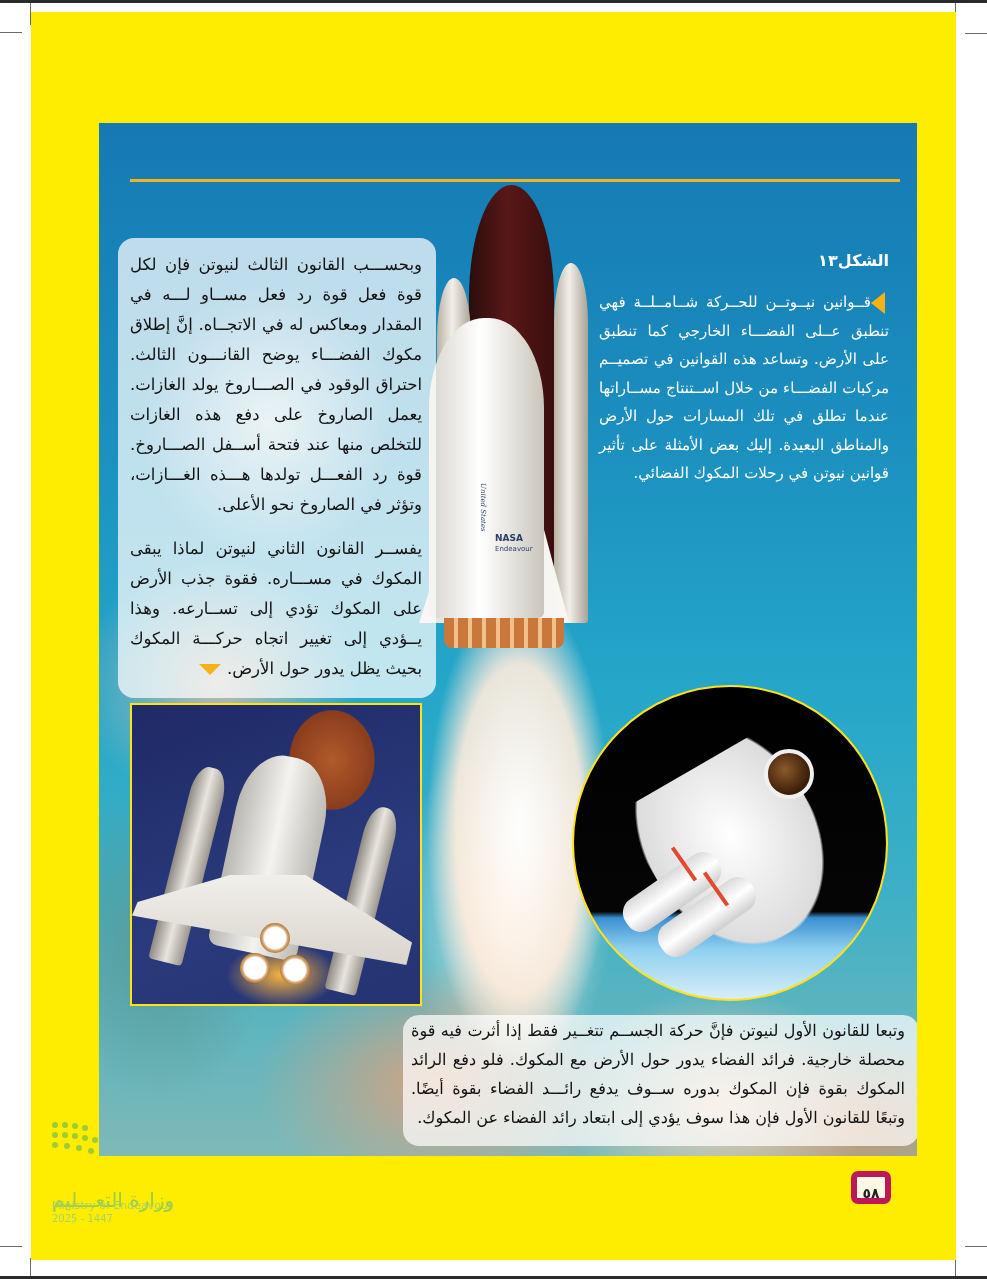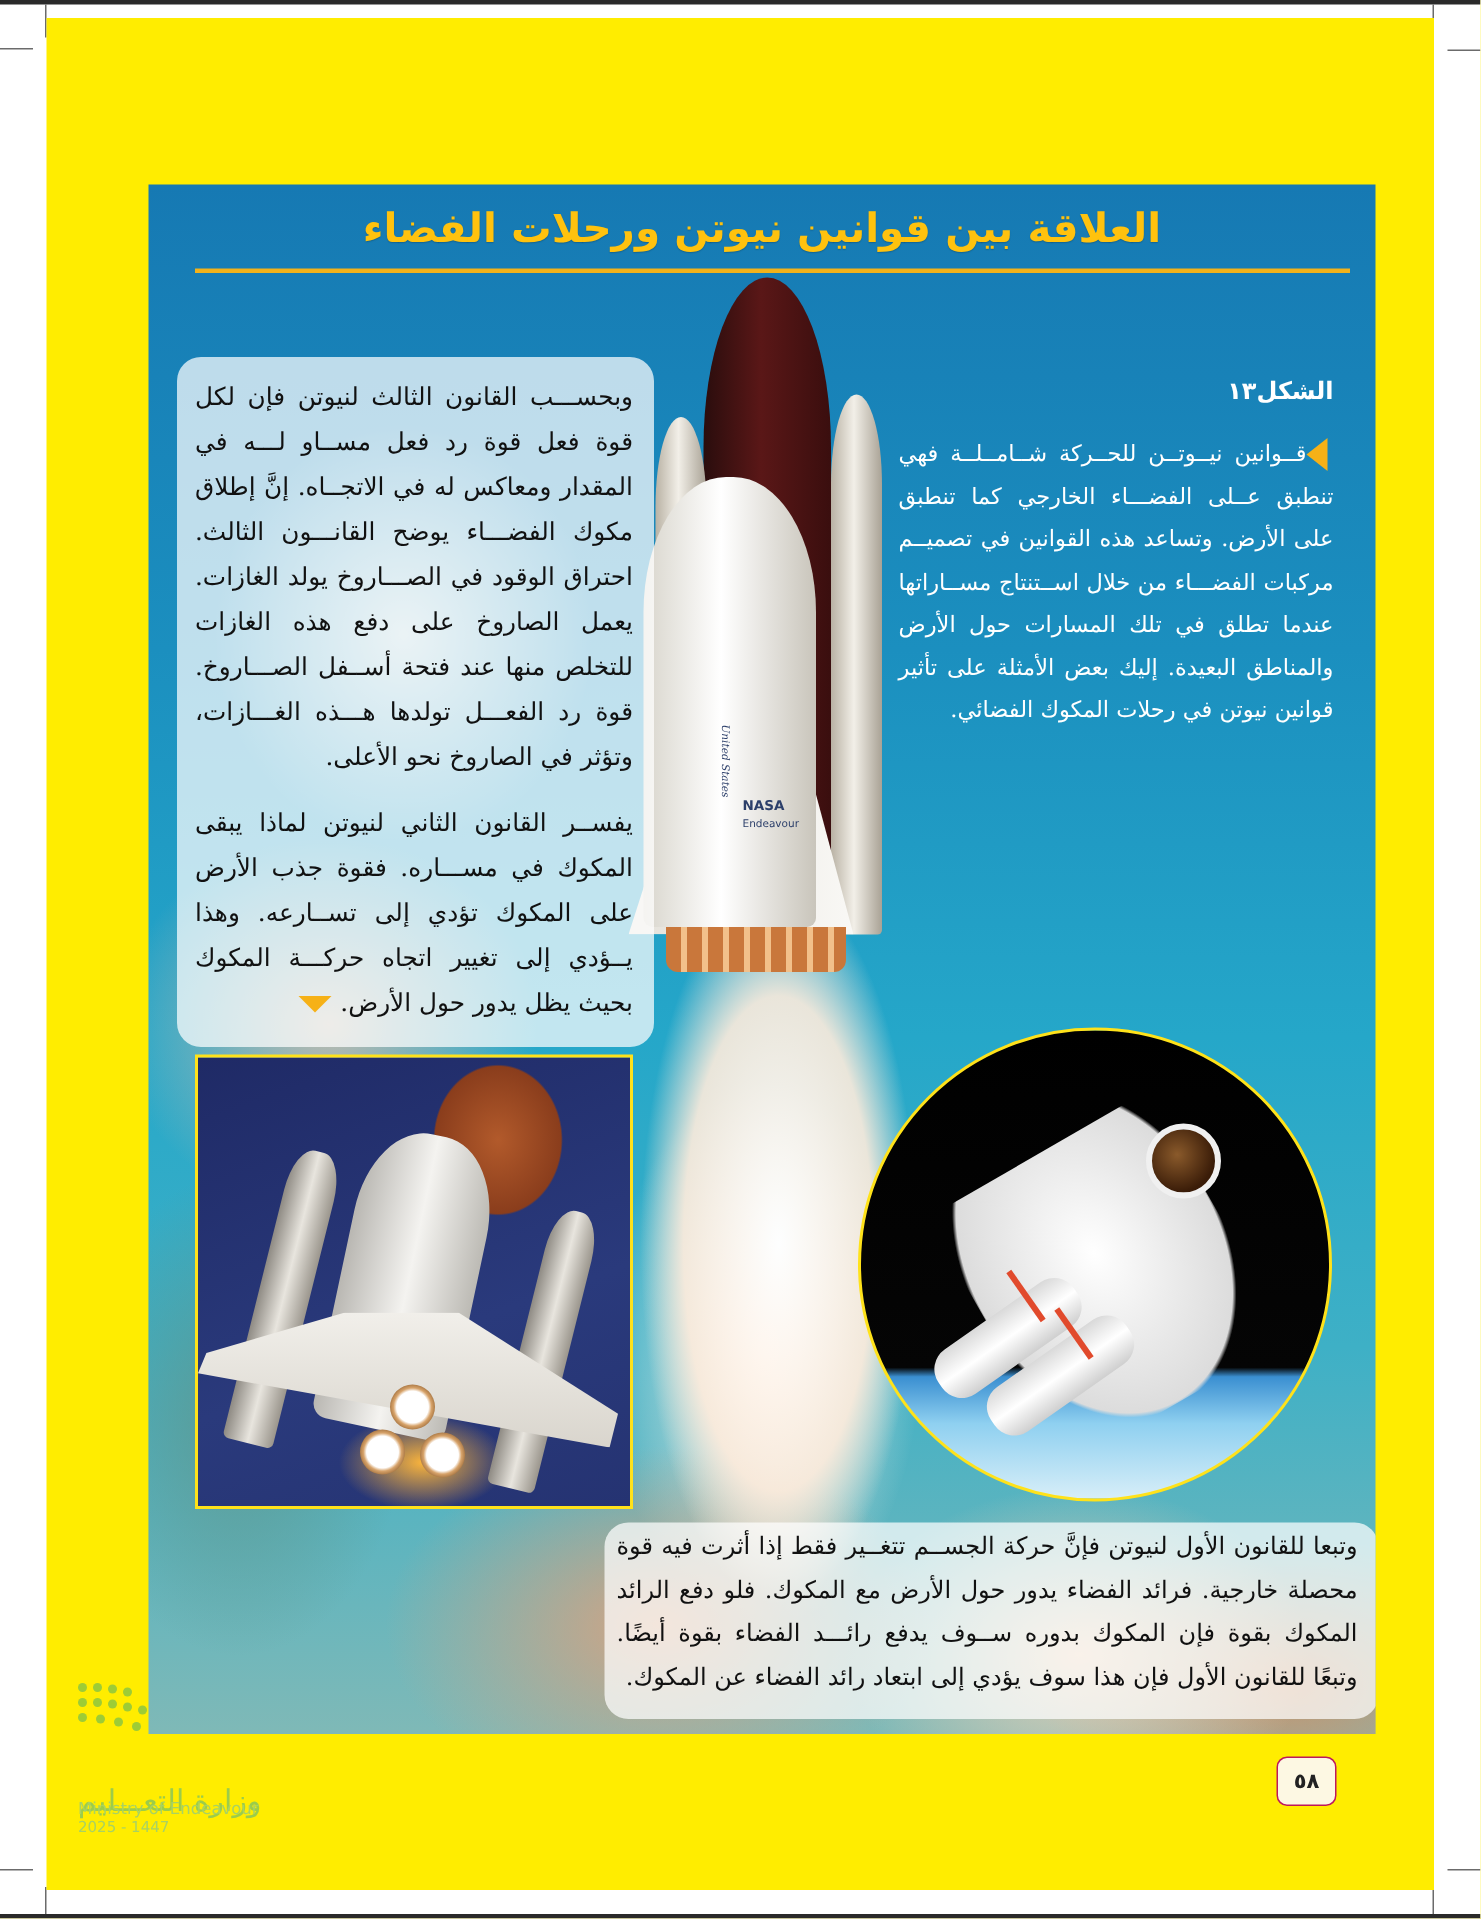--- a/index.html
+++ b/index.html
@@ -155,21 +155,21 @@
 
     
     .moe-dots { position: absolute; left: 52px; top: 1122px; width: 80px; height: 40px; }
     .moe-dot { position: absolute; width: 6px; height: 6px; border-radius: 50%; background: #8cc63f; opacity: 0.85; }
     .moe-ar { position: absolute; left: 52px; top: 1188px; font-size: 20px; color: #9ccc4a; direction: rtl; font-family: "DejaVu Sans", sans-serif; }
     .moe-en { position: absolute; left: 52px; top: 1199px; font-size: 11px; color: #a9d262; font-family: "DejaVu Sans", sans-serif; }
     .moe-year { position: absolute; left: 52px; top: 1213px; font-size: 10px; color: #a9d262; font-family: "DejaVu Sans", sans-serif; }
 
     .page-num {
       position: absolute; left: 851px; top: 1171px; width: 40px; height: 33px; border-radius: 7px;
-      background: #fdf8e3; border: 1px solid #be185d; text-align: center; line-height: 33px;
+      background: #fdf8e3; border: 6px solid #be185d; text-align: center; line-height: 33px;
       font-size: 14px; font-weight: bold; color: #222; font-family: "DejaVu Sans", sans-serif;
     }
   </style>
 </head>
 <body>
 
 <div class="top-bar"></div>
 <div class="bottom-bar"></div>
 <div class="crop" style="left:30px;top:3px;width:1px;height:22px;"></div>
 <div class="crop" style="left:0;top:32px;width:22px;height:1px;"></div>
@@ -177,21 +177,20 @@
 <div class="crop" style="left:965px;top:33px;width:22px;height:1px;"></div>
 <div class="crop" style="left:0;top:1246px;width:22px;height:1px;"></div>
 <div class="crop" style="left:965px;top:1246px;width:22px;height:1px;"></div>
 <div class="crop" style="left:30px;top:1258px;width:1px;height:18px;"></div>
 <div class="crop" style="left:955px;top:1258px;width:1px;height:18px;"></div>
 
 <div class="page"></div>
 
 <div class="panel">
 
-  <h1 class="title">العلاقة بين قوانين نيوتن ورحلات الفضاء</h1>
   <div class="title-rule"></div>
 
   <div>
     <div class="smoke"></div>
     <div class="ext-tank"></div>
     <div class="booster b-left"></div>
     <div class="booster b-right"></div>
     <div class="orbiter-wing"></div>
     <div class="orbiter"></div>
     <div class="usa-mark">United States</div>

